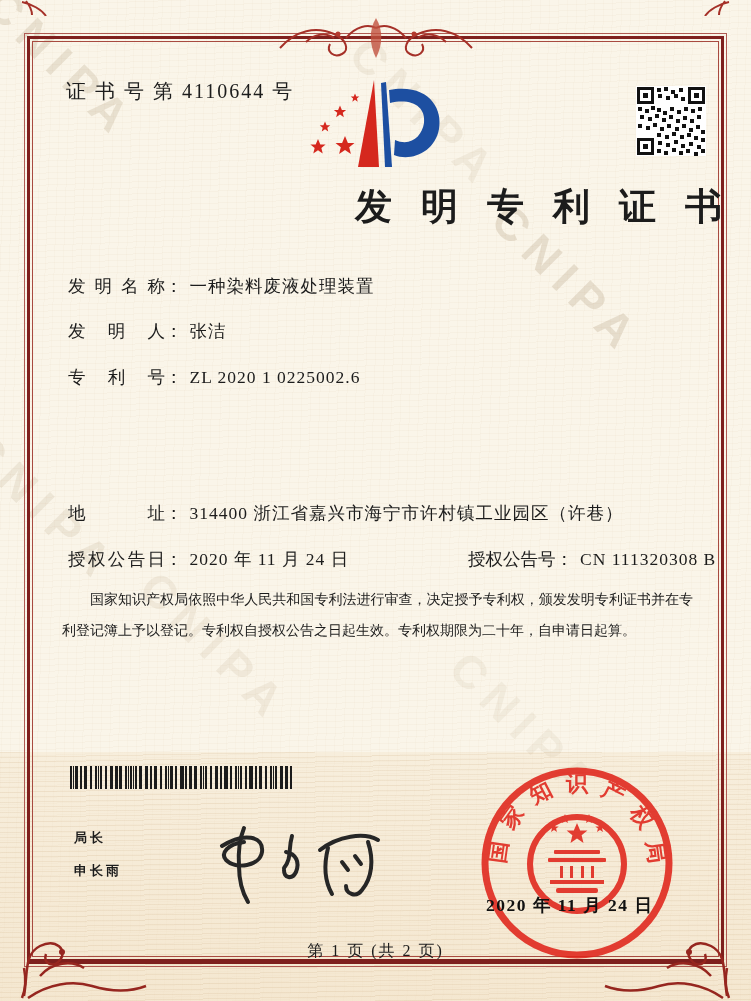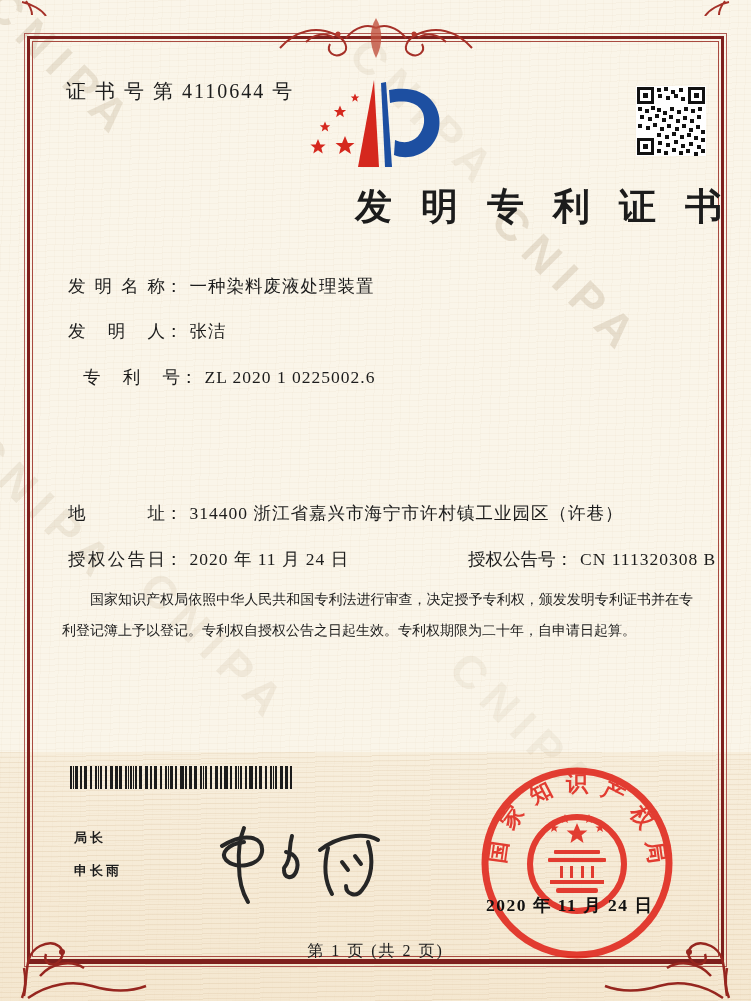--- a/index.html
+++ b/index.html
@@ -228,21 +228,21 @@
     </svg>
 
     <div class="title">发明专利证书</div>
 
     <div class="frow" style="top:274px;">
       <span class="flabel">发明名称</span><span>：</span><span class="fvalue">一种染料废液处理装置</span>
     </div>
     <div class="frow" style="top:319px;">
       <span class="flabel">发明人</span><span>：</span><span class="fvalue">张洁</span>
     </div>
-    <div class="frow" style="top:365px;margin-left:15px;">
+    <div class="frow" style="top:365px;">
       <span class="flabel">专利号</span><span>：</span><span class="fvalue">ZL 2020 1 0225002.6</span>
     </div>
     <div class="frow" style="top:501px;">
       <span class="flabel">地址</span><span>：</span><span class="fvalue">314400 浙江省嘉兴市海宁市许村镇工业园区（许巷）</span>
     </div>
 
     <div class="frow" style="top:547px;width:630px;">
       <span class="flabel">授权公告日</span><span>：</span><span class="fvalue">2020 年 11 月 24 日</span>
       <span class="grant-right"><span>授权公告号</span><span>：</span><span class="fvalue">CN 111320308 B</span></span>
     </div>

